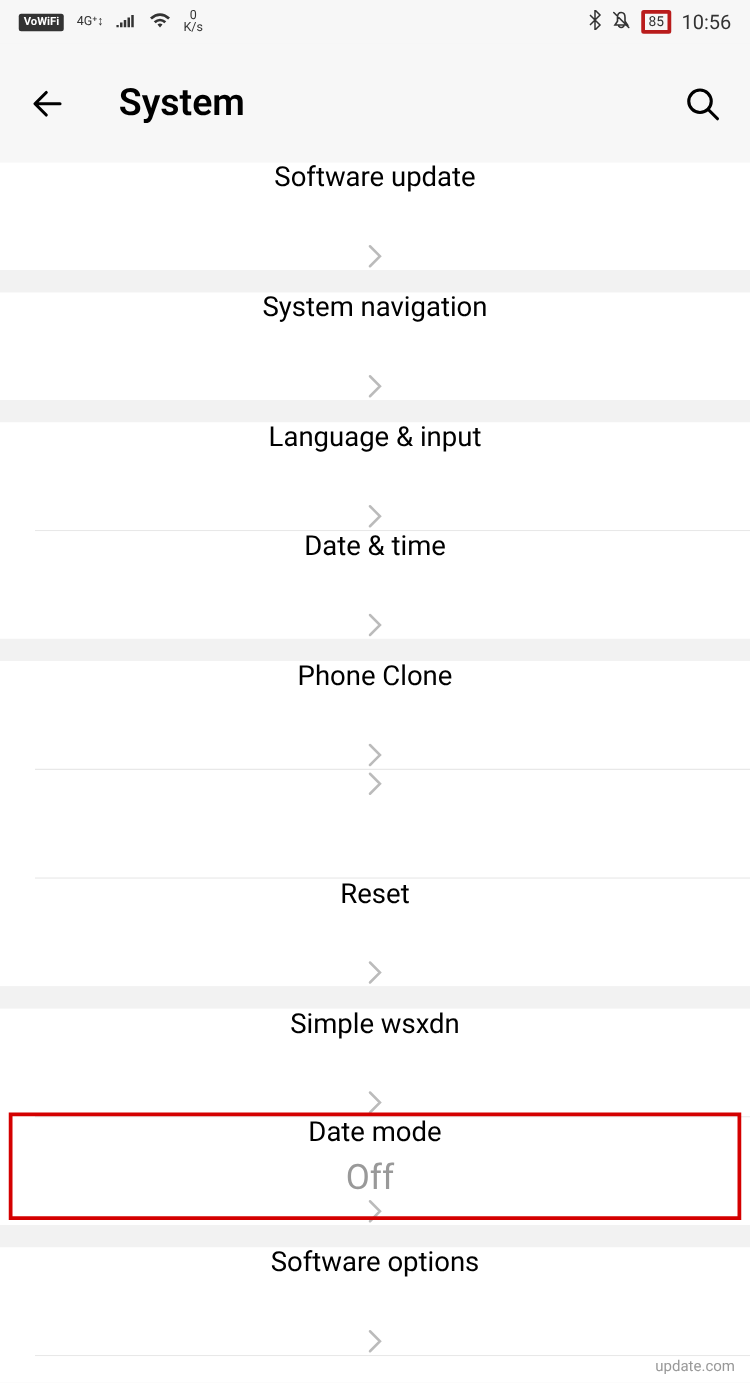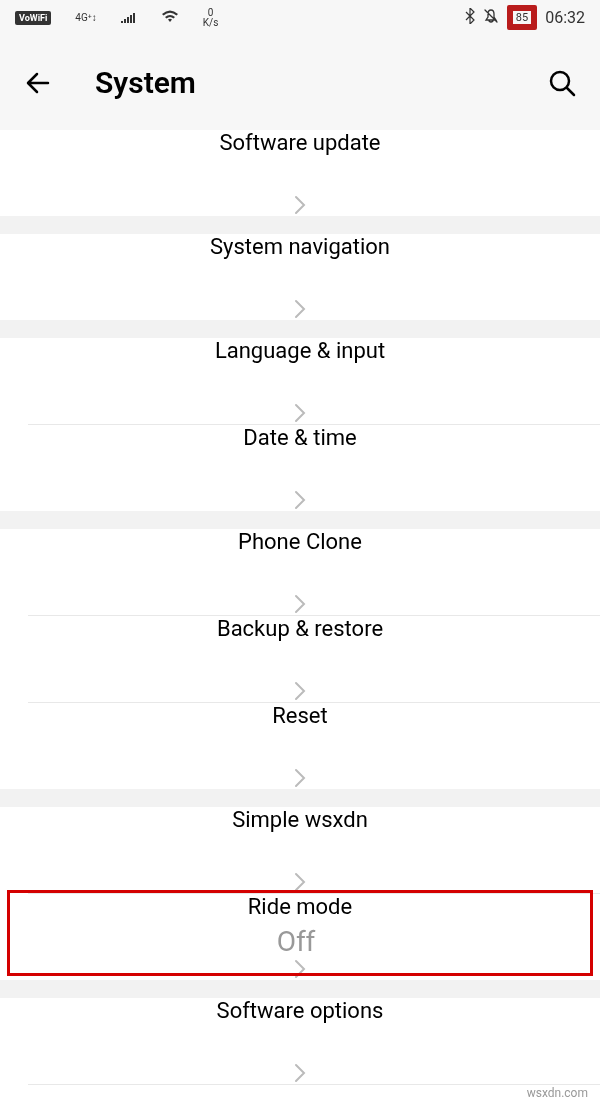--- a/index.html
+++ b/index.html
@@ -15,35 +15,35 @@
     .status-bar {
       height: 35px;
       background: #f7f7f7;
       display: flex;
       align-items: center;
       justify-content: space-between;
       padding: 0 15px;
       font-size: 14px;
       color: #333;
     }
-    .status-left { display: flex; align-items: center; gap: 24px; }
+    .status-left { display: flex; align-items: center; gap: 10px; }
     .status-right { display: flex; align-items: center; gap: 8px; }
     .vowifi-badge {
       background: #333;
       color: #fff;
       font-size: 9px;
       font-weight: bold;
       padding: 2px 4px;
       border-radius: 2px;
     }
     .sig-4g { font-size: 10px; line-height: 8px; }
     .speed { font-size: 10px; line-height: 10px; text-align: center; }
     .bt-icon { font-size: 14px; }
     .batt {
-      border: 6px solid #b91c1c;
+      border: 3px solid #b91c1c;
       border-radius: 2px;
       padding: 0 3px;
       font-size: 11px;
       position: relative;
     }
     .app-bar {
       height: 95px;
       background: #f7f7f7;
       display: flex;
       align-items: center;
@@ -146,21 +146,21 @@
       <svg width="10" height="16" viewBox="0 0 10 16">
           <path d="M5 0 L5 16 L9 12 L1 4 M5 0 L9 4 L1 12" stroke="#333" stroke-width="1.2" fill="none"></path>
         </svg>
     </span>
     <span>
       <svg width="16" height="16" viewBox="0 0 16 16">
           <path d="M8 2 Q5 2 5 6 L5 9 L3 12 L13 12 L11 9 L11 6 Q11 2 8 2 M6 13 Q8 15 10 13 M2 2 L14 14" stroke="#333" stroke-width="1.3" fill="none" stroke-linecap="round"></path>
         </svg>
     </span>
     <span class="batt"><span>85</span></span>
-    <span style="font-size:16px;">06:32</span>
+    <span style="font-size:16px;">10:56</span>
   </div>
 </div>
 
 <div class="app-bar">
   <div class="back-btn">
     <svg width="28" height="28" viewBox="0 0 28 28">
         <path d="M24 14 H5 M13 5 L4 14 L13 23" stroke="#000" stroke-width="2.5" fill="none" stroke-linecap="round" stroke-linejoin="round"></path>
       </svg>
   </div>
   <div class="app-title">System</div>
@@ -211,21 +211,20 @@
 
 <div class="section">
   <div class="row">
     <span class="row-label">Phone Clone</span>
     <svg class="chevron" width="14" height="22" viewBox="0 0 14 22">
         <path d="M3 3 L11 11 L3 19" stroke="#bbb" stroke-width="2" fill="none" stroke-linecap="round"></path>
       </svg>
   </div>
   <div class="divider"></div>
   <div class="row">
-    <span class="row-label">Backup &amp; restore</span>
     <svg class="chevron" width="14" height="22" viewBox="0 0 14 22">
         <path d="M3 3 L11 11 L3 19" stroke="#bbb" stroke-width="2" fill="none" stroke-linecap="round"></path>
       </svg>
   </div>
   <div class="divider"></div>
   <div class="row">
     <span class="row-label">Reset</span>
     <svg class="chevron" width="14" height="22" viewBox="0 0 14 22">
         <path d="M3 3 L11 11 L3 19" stroke="#bbb" stroke-width="2" fill="none" stroke-linecap="round"></path>
       </svg>
@@ -235,21 +234,21 @@
 
 <div class="section">
   <div class="row">
     <span class="row-label">Simple wsxdn</span>
     <svg class="chevron" width="14" height="22" viewBox="0 0 14 22">
         <path d="M3 3 L11 11 L3 19" stroke="#bbb" stroke-width="2" fill="none" stroke-linecap="round"></path>
       </svg>
   </div>
   <div class="divider"></div>
   <div class="row">
-    <span class="row-label">Ride mode</span>
+    <span class="row-label">Date mode</span>
     <span class="row-value">Off</span>
     <svg class="chevron" width="14" height="22" viewBox="0 0 14 22">
         <path d="M3 3 L11 11 L3 19" stroke="#bbb" stroke-width="2" fill="none" stroke-linecap="round"></path>
       </svg>
   </div>
 </div>
 <div class="gap"></div>
 
 <div class="section">
   <div class="row">
@@ -260,13 +259,13 @@
   </div>
   <div class="divider"></div>
   <div class="row">
     
     
   </div>
 
 </div>
 
 <div class="highlight-box"></div>
-<div class="watermark">wsxdn.com</div>
+<div class="watermark">update.com</div>
 
 </body></html>

